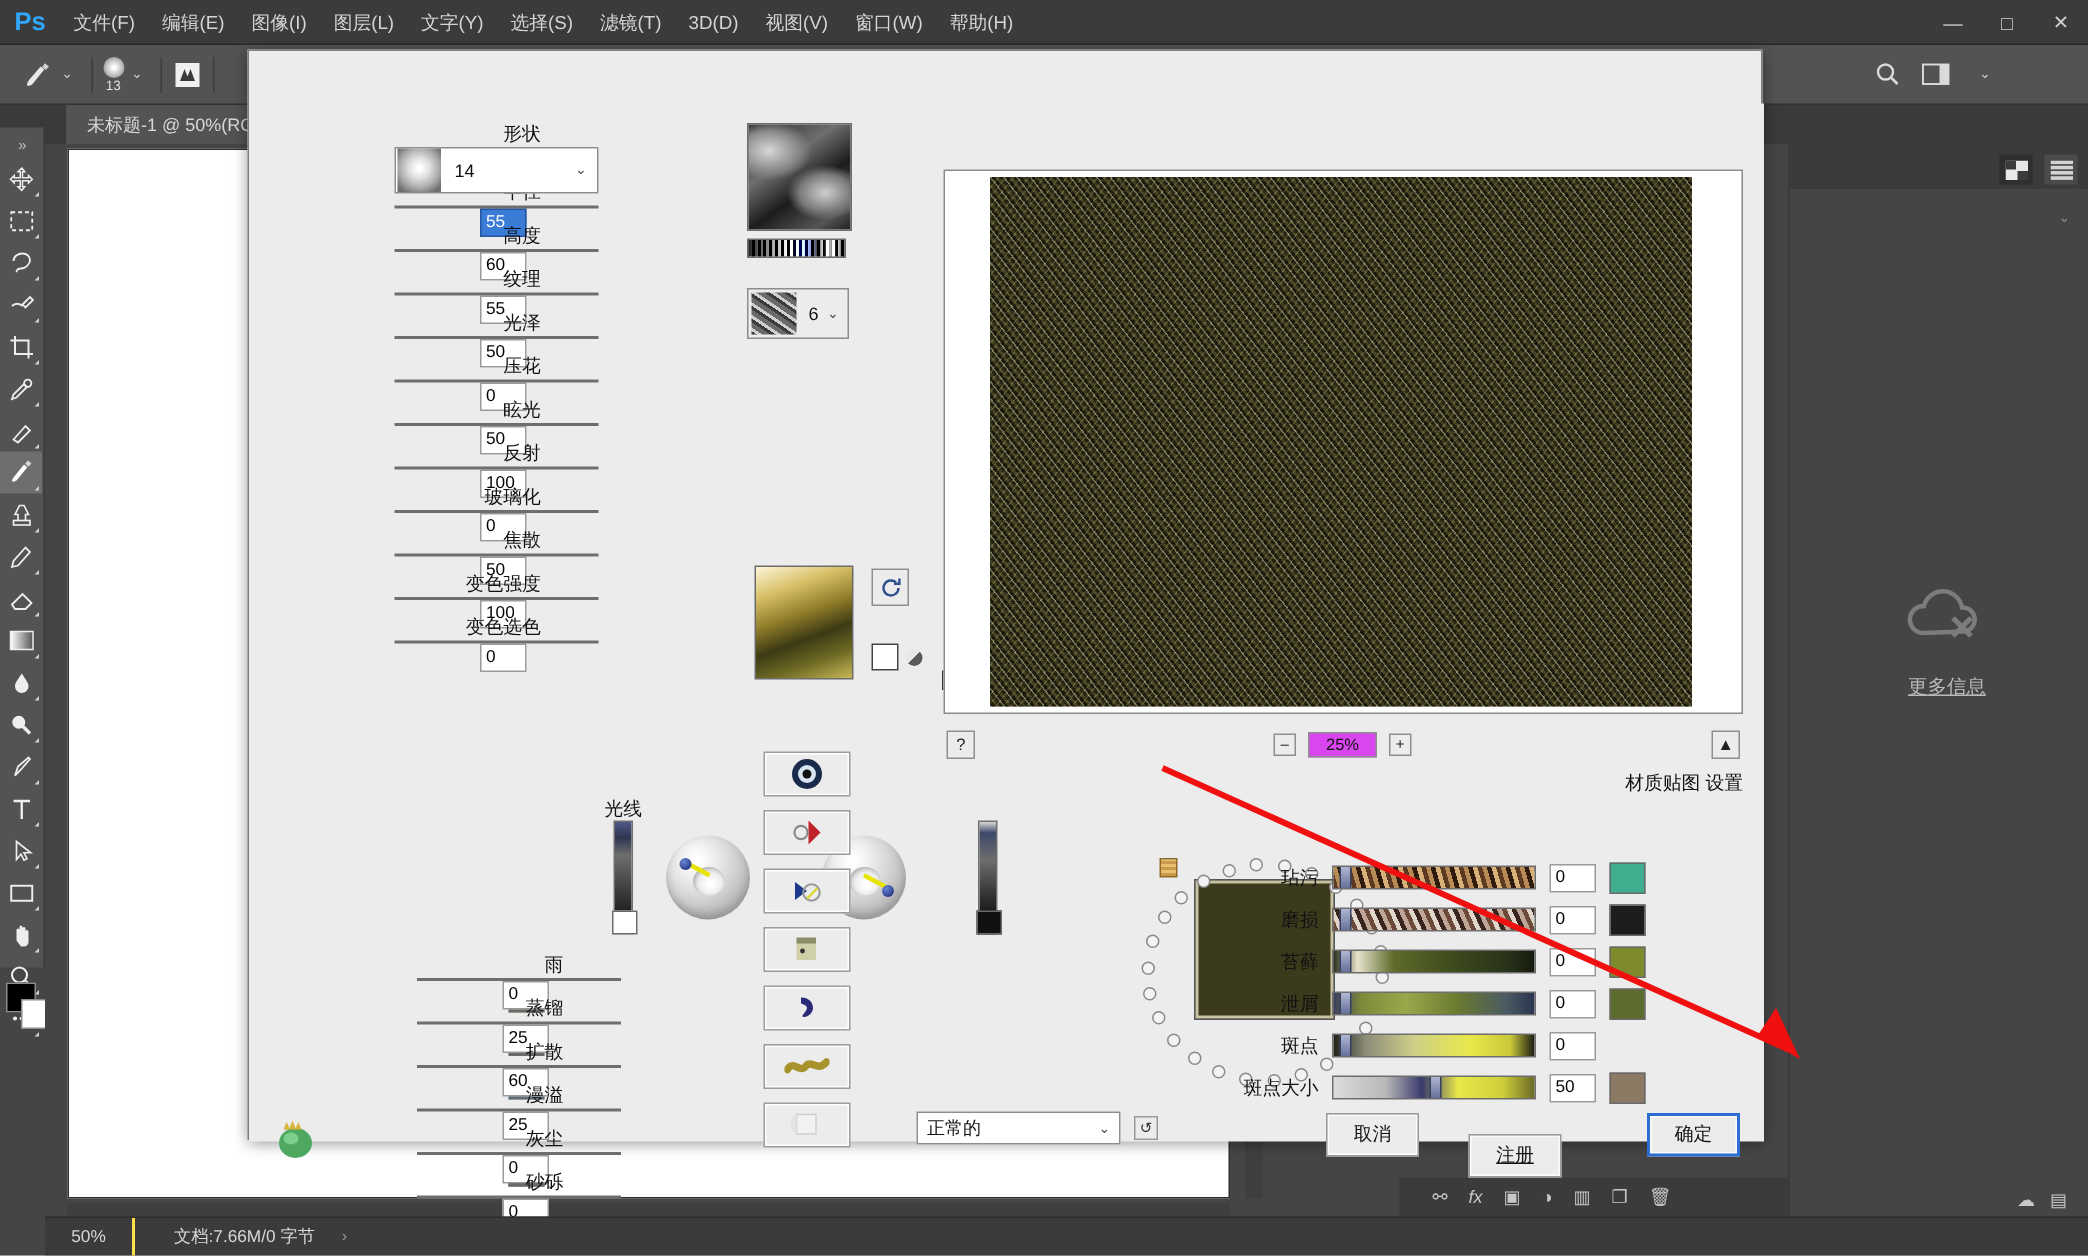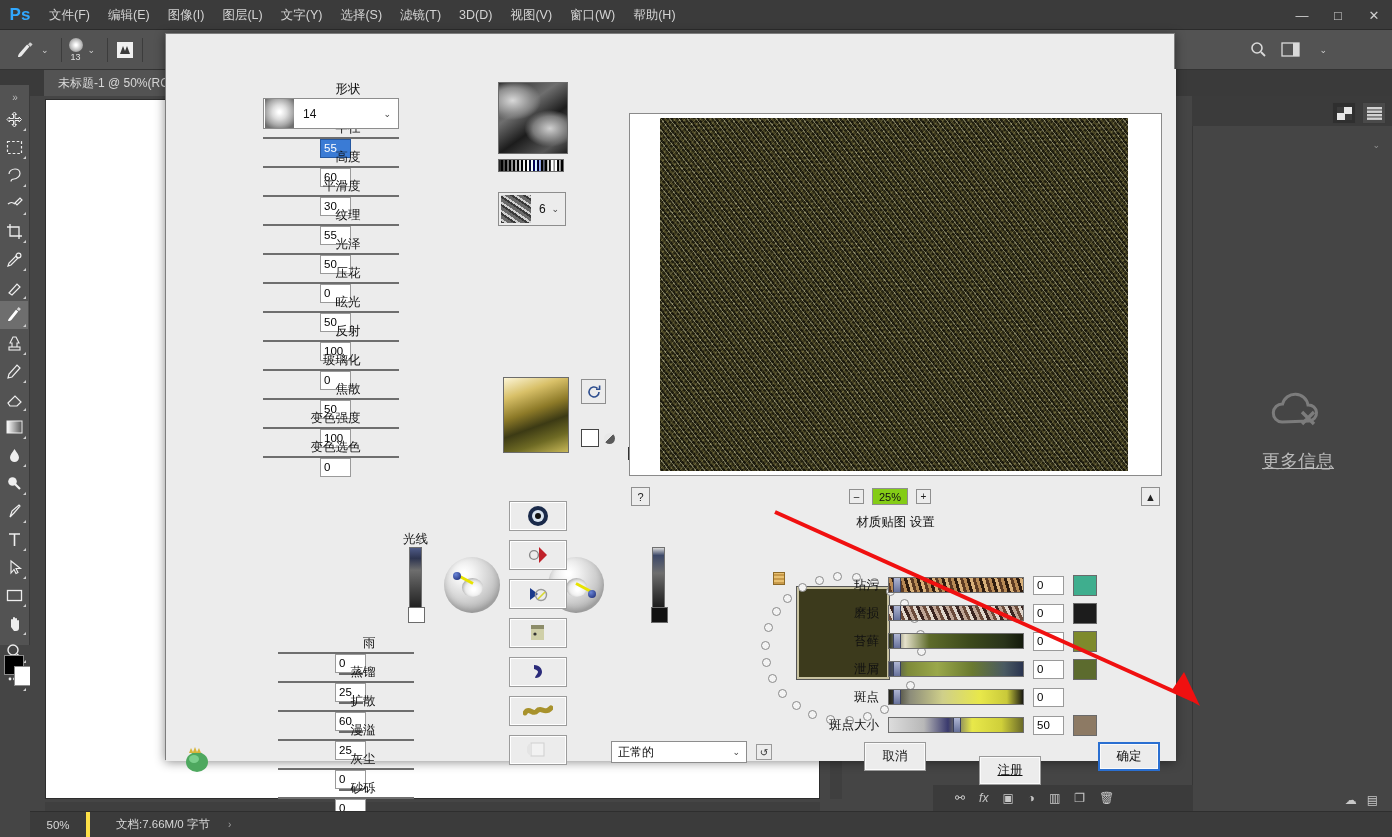--- a/index.html
+++ b/index.html
@@ -36,33 +36,33 @@
   .ps-swatches{position:absolute;left:4px;top:655px;width:30px;height:36px;}
   .sw-fg{position:absolute;left:0;top:0;width:20px;height:20px;background:#000;border:1px solid #8c8c8c;}
   .sw-bg{position:absolute;left:10px;top:11px;width:20px;height:20px;background:#fff;border:1px solid #8c8c8c;}
 
   .canvas-area{position:absolute;left:30px;top:96px;width:1162px;height:715px;background:#454545;}
   .doc-canvas{position:absolute;left:15px;top:3px;width:775px;height:700px;background:#fff;border:1px solid #2d2d2d;}
   .doc-scroll-v{position:absolute;left:800px;top:3px;width:12px;height:700px;background:#3f3f3f;}
   .doc-scroll-h{position:absolute;left:15px;top:706px;width:775px;height:12px;background:#3f3f3f;}
 
   .ps-statusbar{position:absolute;left:30px;top:811px;width:1362px;height:26px;background:#3b3b3b;border-top:1px solid #2e2e2e;display:flex;align-items:center;}
-  .status-zoom{width:60px;text-align:center;font-size:11.5px;color:#d8d8d8;border-right:4px solid #fde047;height:26px;line-height:26px;}
+  .status-zoom{width:60px;text-align:center;font-size:11.5px;color:#d8d8d8;border-right:2px solid #fde047;height:26px;line-height:26px;}
   .status-doc{padding-left:26px;font-size:11.5px;color:#d8d8d8;}
   .status-arrow{margin-left:18px;font-size:10px;color:#a0a0a0;}
 
   
   .ps-rightdock{position:absolute;right:0;top:96px;width:200px;height:715px;background:#454545;border-left:1px solid #363636;}
   .dock-topbar{position:absolute;right:0;top:0;width:200px;height:30px;background:#3b3b3b;}
   .dock-icons{position:absolute;right:6px;top:6px;display:flex;gap:6px;}
   .dock-ic{width:24px;height:22px;display:flex;align-items:center;justify-content:center;background:#4a4a4a;border:1px solid #3a3a3a;}
   .dock-ic.sel{background:#2f2f2f;}
   .cc-panel{position:absolute;left:10px;top:290px;width:190px;text-align:center;color:#8d8d8d;}
   .cc-msg{font-size:11px;line-height:16px;padding:0 8px;margin-top:8px;}
-  .cc-link{margin-top:14px;font-size:18px;color:#b9b9b9;text-decoration:underline;}
+  .cc-link{margin-top:14px;font-size:13px;color:#b9b9b9;text-decoration:underline;}
   .layers-footer{position:absolute;left:0;bottom:0;width:260px;height:26px;background:#3b3b3b;display:flex;align-items:center;gap:14px;padding-left:22px;color:#c8c8c8;}
 
   
   .dlg{position:absolute;left:165px;top:33px;width:1010px;height:727px;background:#ececec;border:1px solid #7d7d7d;box-shadow:0 2px 10px rgba(0,0,0,.45);}
   .dlg-title{height:35px;background:#fff;border-bottom:1px solid #d5d5d5;display:flex;align-items:center;padding-left:8px;font-size:13px;color:#1a1a1a;}
   .dlg-body{position:absolute;left:0;top:35px;width:1010px;height:692px;background:#ececec;}
 
   
   .row{display:flex;align-items:center;height:23px;margin-bottom:6px;flex-direction:column;}
   .row .lbl{width:75px;text-align:right;padding-right:8px;font-size:12.5px;color:#111;white-space:nowrap;}
@@ -98,21 +98,21 @@
   .preview-img{position:absolute;left:30px;top:4px;width:468px;height:353px;
      background-color:#4a4523;
      background-image:
        repeating-linear-gradient(52deg, rgba(255,255,215,.30) 0 1px, rgba(0,0,0,.42) 1px 3px, rgba(140,132,70,.22) 3px 5px, rgba(0,0,0,.20) 5px 7px),
        repeating-linear-gradient(128deg, rgba(255,252,200,.12) 0 1px, rgba(0,0,0,.30) 1px 4px),
        repeating-linear-gradient(0deg, rgba(0,0,0,.22) 0 2px, rgba(120,114,58,.10) 2px 4px);
   }
 
   .qbtn{width:19px;height:19px;border:1px solid #8f8f8f;background:#ececec;display:flex;align-items:center;justify-content:center;font-size:11px;color:#222;}
   .zbtn{width:15px;height:15px;border:1px solid #8f8f8f;background:#ececec;display:flex;align-items:center;justify-content:center;font-size:10px;color:#222;}
-  .zval{width:36px;height:17px;border:1px solid #8f8f8f;background:#84cc16;display:flex;align-items:center;justify-content:center;font-size:11px;color:#111;}
+  .zval{width:46px;height:17px;border:1px solid #8f8f8f;background:#d946ef;display:flex;align-items:center;justify-content:center;font-size:11px;color:#111;}
 
   
   .ring-wrap{position:absolute;left:596px;top:500px;width:180px;height:175px;}
   .ring-dot{position:absolute;width:9px;height:9px;border-radius:50%;border:1px solid #8a8a8a;background:#f3f3f3;}
   .ring-center{position:absolute;left:35px;top:18px;width:92px;height:92px;background:#3c3a1c;border:2px solid #c8c2a0;outline:1px solid #555;}
 
   
   .row2{display:flex;align-items:center;height:22px;margin-bottom:6px;}
   .row2 .lbl{width:68px;text-align:right;padding-right:9px;font-size:12.5px;color:#111;}
   .grad2{width:136px;height:16px;border:1px solid #6e6e6e;position:relative;overflow:hidden;}
@@ -394,27 +394,20 @@
             <div class="numbox sel">55</div>
           </div>
           <div class="row">
             <div class="lbl">高度</div>
             <div class="grad" style="background: linear-gradient(90deg, rgb(239, 239, 239) 0%, rgb(207, 207, 207) 14%, rgb(138, 138, 138) 30%, rgb(77, 77, 77) 48%, rgb(44, 44, 44) 62%, rgb(155, 155, 155) 80%, rgb(232, 232, 232) 100%);">
               <div class="thumb" style="left: 84px;"></div>
             </div>
             <div class="numbox">60</div>
           </div>
           <div class="row">
-            <div class="lbl">平滑度</div>
-            <div class="grad" style="background: linear-gradient(90deg, rgb(111, 111, 111) 0%, rgb(142, 142, 142) 22%, rgb(162, 162, 162) 40%, rgb(125, 125, 125) 62%, rgb(106, 106, 106) 82%, rgb(94, 94, 94) 100%);">
-              <div class="thumb" style="left: 38px;"></div>
-            </div>
-            <div class="numbox">30</div>
-          </div>
-          <div class="row">
             <div class="lbl">纹理</div>
             <div class="grad" style="background: repeating-linear-gradient(70deg, rgb(108, 108, 108) 0px, rgb(108, 108, 108) 2px, rgb(174, 174, 174) 2px, rgb(174, 174, 174) 4px, rgb(64, 64, 64) 4px, rgb(64, 64, 64) 6px, rgb(214, 214, 214) 6px, rgb(214, 214, 214) 8px);">
               <div class="thumb" style="left: 92px;"></div>
             </div>
             <div class="numbox">55</div>
           </div>
           <div class="row">
             <div class="lbl">光泽</div>
             <div class="grad" style="background: repeating-linear-gradient(90deg, rgb(28, 28, 28) 0px, rgb(28, 28, 28) 4px, rgb(159, 159, 159) 4px, rgb(159, 159, 159) 8px, rgb(59, 59, 59) 8px, rgb(59, 59, 59) 13px, rgb(210, 210, 210) 13px, rgb(210, 210, 210) 16px);">
               <div class="thumb" style="left: 60px;"></div>
@@ -641,21 +634,21 @@
 
     <div style="position:absolute;left:463px;top:413px;width:533px;height:30px;">
       <div class="qbtn" style="position:absolute;left:2px;top:5px;">?</div>
       <div style="position:absolute;left:220px;top:6px;display:flex;align-items:center;gap:8px;">
         <div class="zbtn">–</div>
         <div class="zval">25%</div>
         <div class="zbtn">+</div>
       </div>
       <div class="qbtn" style="position:absolute;right:2px;top:5px;">▲</div>
     </div>
-    <div style="position:absolute;left:463px;top:445px;width:533px;text-align:center;font-size:12.5px;color:#111;">材质贴图 设置</div>
+    <div style="position:absolute;left:463px;top:445px;width:533px;text-align:right;font-size:12.5px;color:#111;">材质贴图 设置</div>
 
     <div class="ring-wrap">
       <div style="position:absolute;left:11px;top:3px;width:12px;height:13px;background:repeating-linear-gradient(0deg,#c89a4a 0 2px,#e8c070 2px 4px);border:1px solid #8d6a28;"></div>
       <div class="ring-center"></div>
       <div id="ring-dots">
           <div class="ring-dot" style="left: 52.8967px; top: 6.52393px;"></div>
           <div class="ring-dot" style="left: 71.3501px; top: 3.18913px;"></div>
           <div class="ring-dot" style="left: 90.1318px; top: 4.02772px;"></div>
           <div class="ring-dot" style="left: 108.15px; top: 8.99096px;"></div>
           <div class="ring-dot" style="left: 124.359px; top: 17.7904px;"></div>
@@ -737,21 +730,21 @@
     </div>
 
     <div style="position:absolute;left:445px;top:672px;display:flex;align-items:center;gap:9px;">
       <div class="blend-combo">
         <span>正常的</span>
         <span style="position:absolute;right:6px;font-size:9px;color:#444;">⌄</span>
       </div>
       <div style="width:16px;height:16px;border:1px solid #9a9a9a;background:#ececec;display:flex;align-items:center;justify-content:center;font-size:10px;color:#333;">↺</div>
     </div>
 
-    <div class="dlg-btn" style="position:absolute;left:698px;top:673px;width:62px;">取消</div>
+    <div class="dlg-btn" style="position:absolute;left:718px;top:673px;width:62px;">取消</div>
     <div class="dlg-btn" style="position:absolute;left:813px;top:687px;width:62px;text-decoration:underline;">注册</div>
     <div class="dlg-btn primary" style="position:absolute;left:932px;top:673px;width:62px;">确定</div>
 
   </div>
 </div>
 
 <svg class="arrow-overlay">
   <line x1="775" y1="512" x2="1193" y2="700" stroke="#f01010" stroke-width="4"></line>
   <polygon points="1200,706 1172,690 1184,672" fill="#f01010"></polygon>
 </svg>

